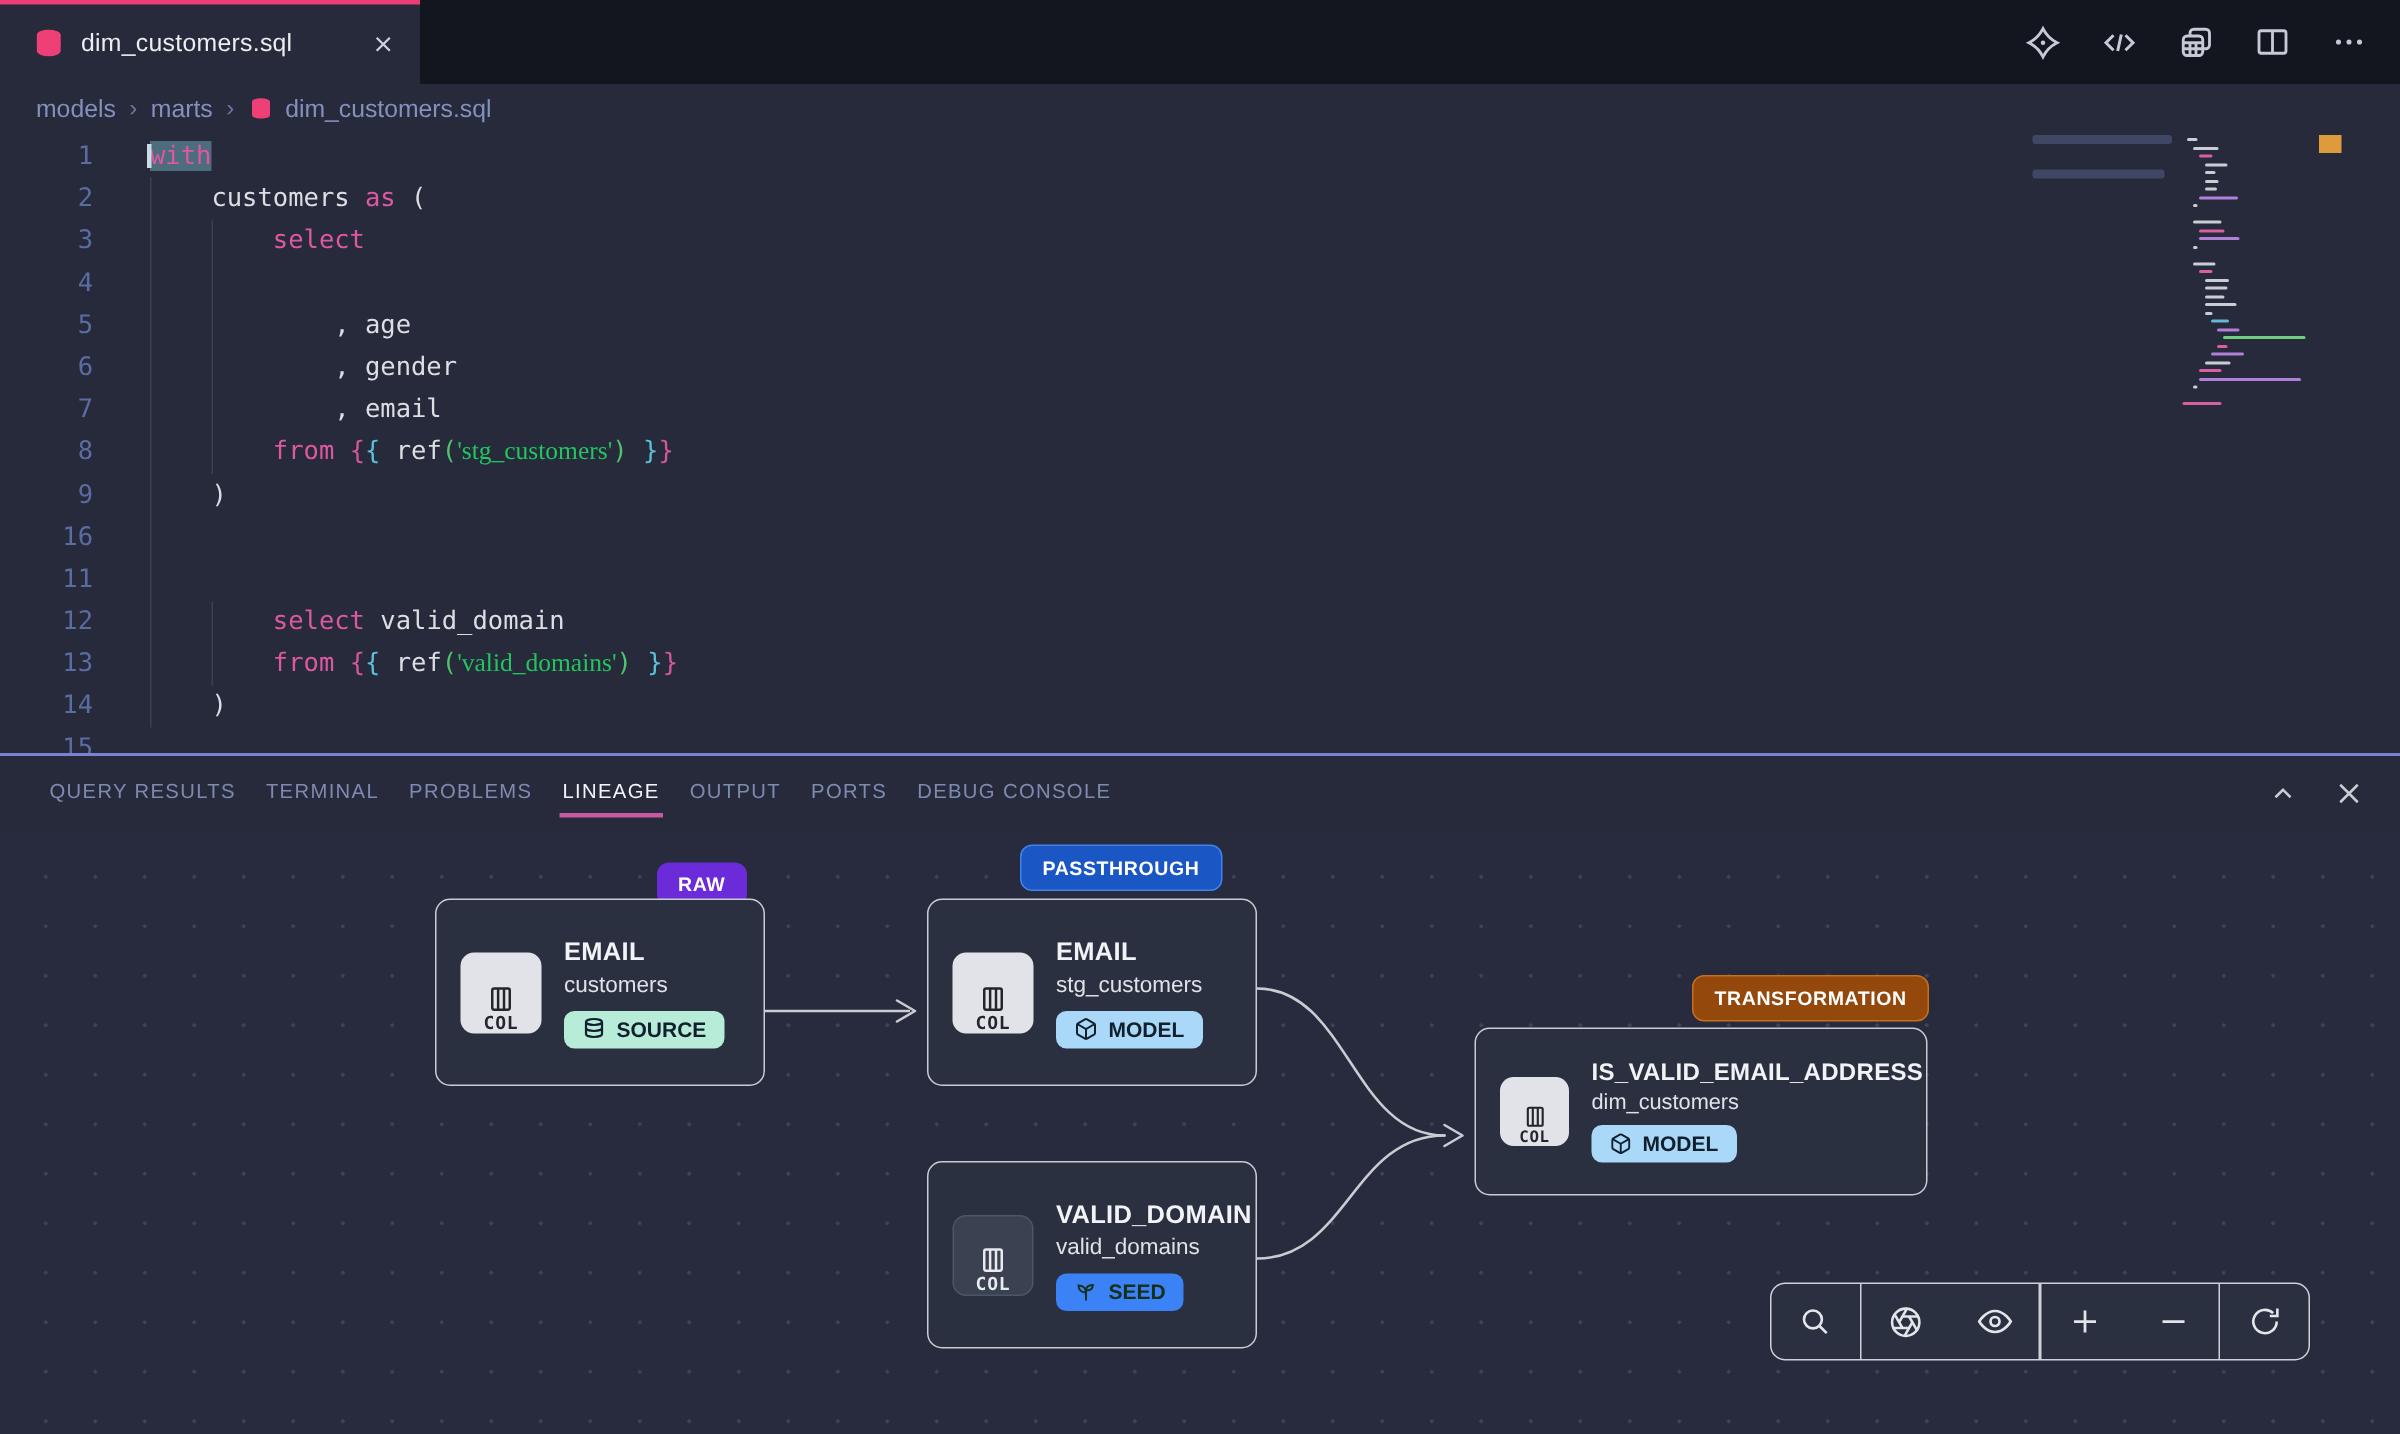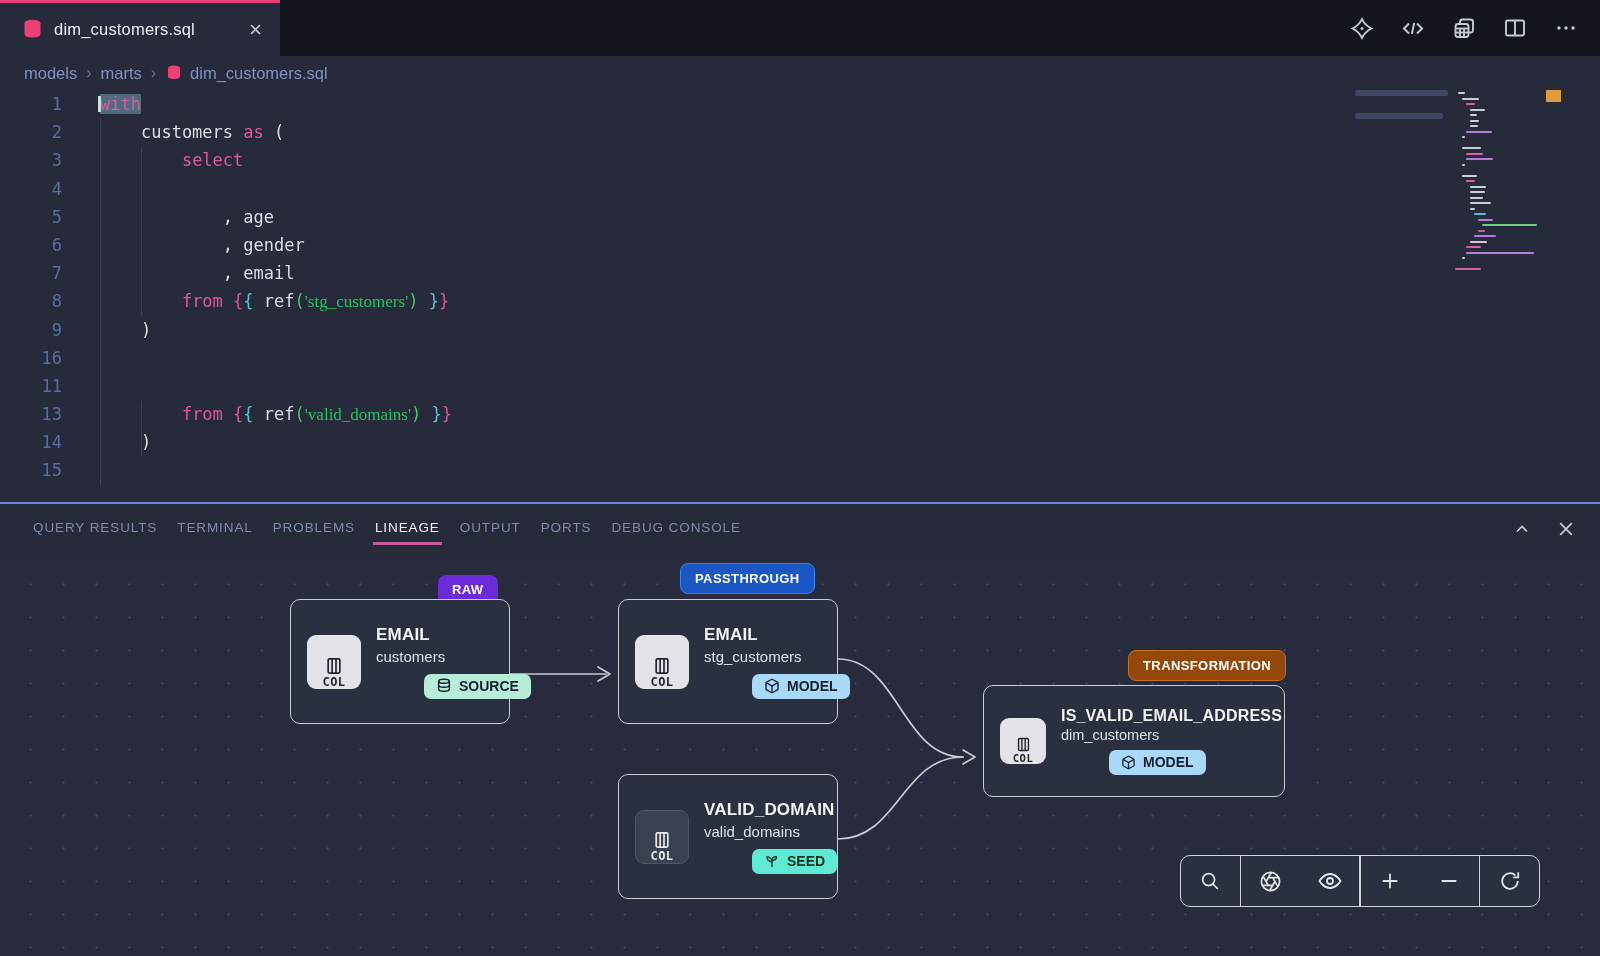--- a/index.html
+++ b/index.html
@@ -62,24 +62,24 @@
   .node { position:absolute; width:220px; height:125px; background:#2b3040; border:1.4px solid #c9ccd4;
           border-radius:10px; display:flex; align-items:center; padding:0 14px 0 16px; gap:15px; cursor:pointer; }
   .colbox { width:54px; height:54px; border-radius:9px; background:#e2e3e8; color:#23262f; flex:none;
             display:flex; flex-direction:column; align-items:center; justify-content:flex-end; cursor:pointer; }
   .colbox.dark { background:#3a4151; color:#e8eaef; border:1px solid #4d5568; }
   .colbox .col-txt { font-size:12px; font-weight:700; letter-spacing:.5px; margin-top:-1px;
                      font-family:"DejaVu Sans Mono", monospace; }
   .node-title { font-size:17px; font-weight:600; color:#f2f3f6; letter-spacing:.2px; }
   .node-sub { font-size:15px; color:#dfe2e8; margin:3px 0 9px; }
   .rbadge { display:inline-flex; align-items:center; gap:7px; font-size:14px; font-weight:700;
-            padding:4px 12px 5px; border-radius:7px; color:#12202e;margin-left:48px; }
+            padding:4px 12px 5px; border-radius:7px; color:#12202e; }
   .rbadge.source { background:#b7ecd8; }
   .rbadge.model  { background:#a9d8f8; }
-  .rbadge.seed   { background:#5eead4; color:#14301a; }
+  .rbadge.seed   { background:#3b82f6; color:#14301a; }
   .tag { position:absolute; font-size:13px; font-weight:700; color:#ffffff; padding:7px 14px;
          border-radius:8px; letter-spacing:.4px; }
   .tag.raw { background:#6c2bd9; left:438px; top:19px; }
   .tag.passthrough { background:#1b56c5; border:1.5px solid #3f84ec; left:680px; top:7px; }
   .tag.transformation { background:#94480c; border:1.5px solid #c4701f; left:1128px; top:94px; }
 
   .lin-toolbar { position:absolute; left:1180px; top:299px; width:360px; height:52px; background:#2b3040;
                  border:1.6px solid #cfd2da; border-radius:10px; display:flex; align-items:stretch; overflow:hidden; }
   .tbtn { flex:1; display:flex; align-items:center; justify-content:center; color:#e2e5ea; cursor:pointer; }
   .tdiv { width:1.6px; background:#cfd2da; flex:none; }
@@ -201,20 +201,24 @@
         <div class="line">
           <span class="ln">9</span>
           <span class="lc"><span class="id">    )</span></span>
         </div>
         <div class="line">
           <span class="ln">16</span>
           <span class="lc"></span>
         </div>
         <div class="line">
           <span class="ln">11</span>
+        </div>
+        <div class="line">
+          <span class="ln">12</span>
+          <span class="lc"><span class="id">        </span><span class="kw">select</span><span class="id"> valid_domain</span></span>
         </div>
         <div class="line">
           <span class="ln">13</span>
           <span class="lc"><span class="id">        </span><span class="kw">from</span><span class="id"> </span><span class="b1">{</span><span class="b2">{</span><span class="id"> ref</span><span class="pr">(</span><span class="st">'valid_domains'</span><span class="pr">)</span><span class="id"> </span><span class="b2">}</span><span class="b1">}</span></span>
         </div>
         <div class="line">
           <span class="ln">14</span>
           <span class="lc"><span class="id">    )</span></span>
         </div>
         <div class="line">

